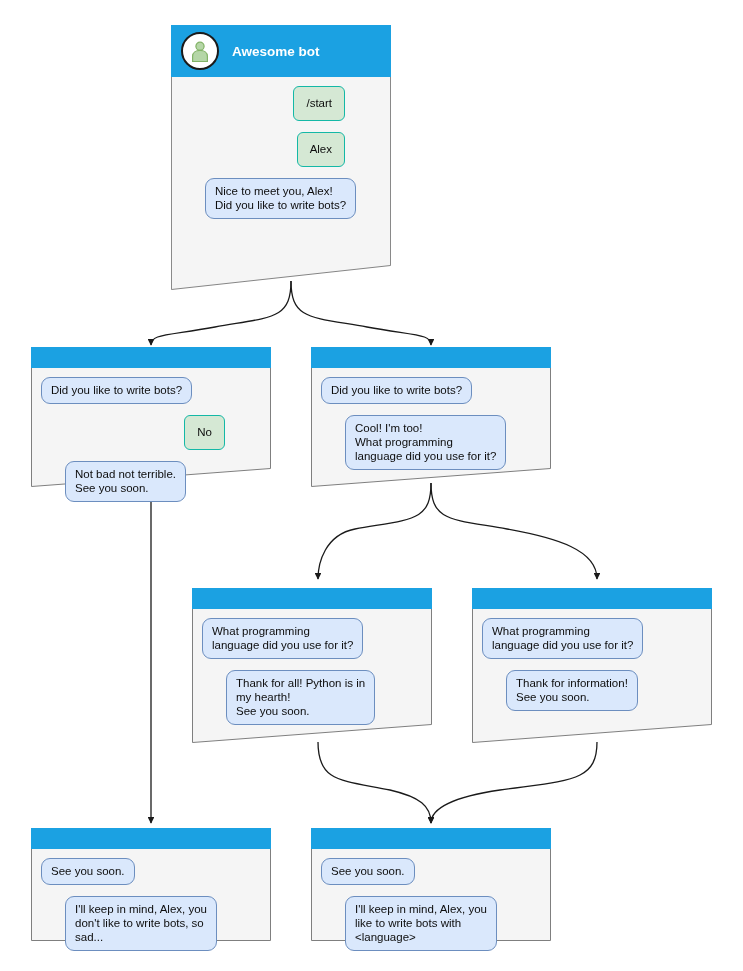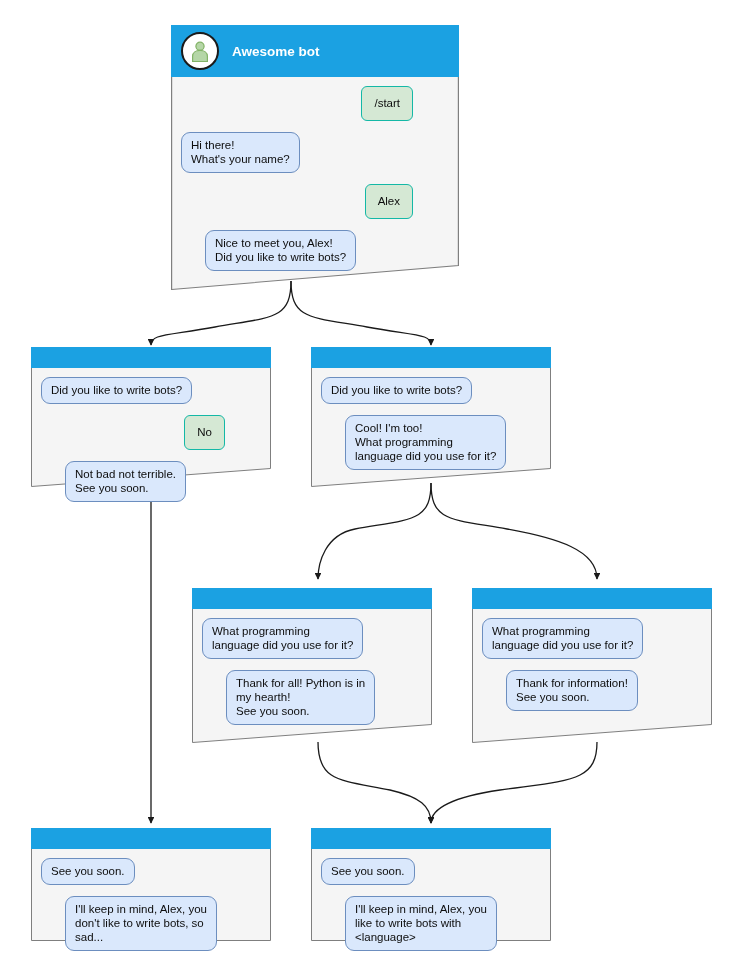--- a/index.html
+++ b/index.html
@@ -134,42 +134,38 @@
       <path d="M 431,483 C 431,522 451,519 507,529 C 557,538 597,550 597,579" marker-end="url(#arrow)"></path>
 
       <path d="M 151,487 L 151,823" marker-end="url(#arrow)"></path>
 
       <path d="M 318,742 C 318,782 340,780 390,790 C 420,797 431,806 431,823" marker-end="url(#arrow)"></path>
 
       <path d="M 597,742 C 597,782 570,780 500,790 C 460,796 431,806 431,823" marker-end="url(#arrow)"></path>
     </g>
   </svg>
 
-  <div class="node" style="left:171px; top:25px; width:288px; height:265px;">
+  <div class="node" style="left:171px; top:25px; width:220px; height:265px;">
     <svg class="node-shape" viewBox="0 0 240 265" preserveAspectRatio="none">
       <path d="M 0.5,0.5 L 239.5,0.5 L 239.5,240.5 L 0.5,264.5 Z" fill="#f5f5f5" stroke="#7f7f7f" stroke-width="1"></path>
     </svg>
     <div class="node-inner">
       <div class="titlebar tall">
         <div class="avatar">
           <svg width="24" height="24" viewBox="0 0 24 24">
             <circle cx="12" cy="7.3" r="4.1" fill="#b5d6a7" stroke="#82b366" stroke-width="1.2"></circle>
             <path d="M 4.6,22.5 L 4.6,17.2 C 4.6,13.6 7.9,11.4 12,11.4 C 16.1,11.4 19.4,13.6 19.4,17.2 L 19.4,22.5 Z" fill="#b5d6a7" stroke="#82b366" stroke-width="1.2"></path>
           </svg>
         </div>
         <div class="bot-title">Awesome bot</div>
       </div>
       <div class="chatbody">
         <div class="row right">
           <div class="bubble user">/start</div>
         </div>
-        <div class="row left">
-          <div class="bubble bot">Hi there!
-What's your name?</div>
-        </div>
         <div class="row right">
           <div class="bubble user">Alex</div>
         </div>
         <div class="row left">
           <div class="bubble bot">Nice to meet you, Alex!
 Did you like to write bots?</div>
         </div>
       </div>
     </div>
   </div>

